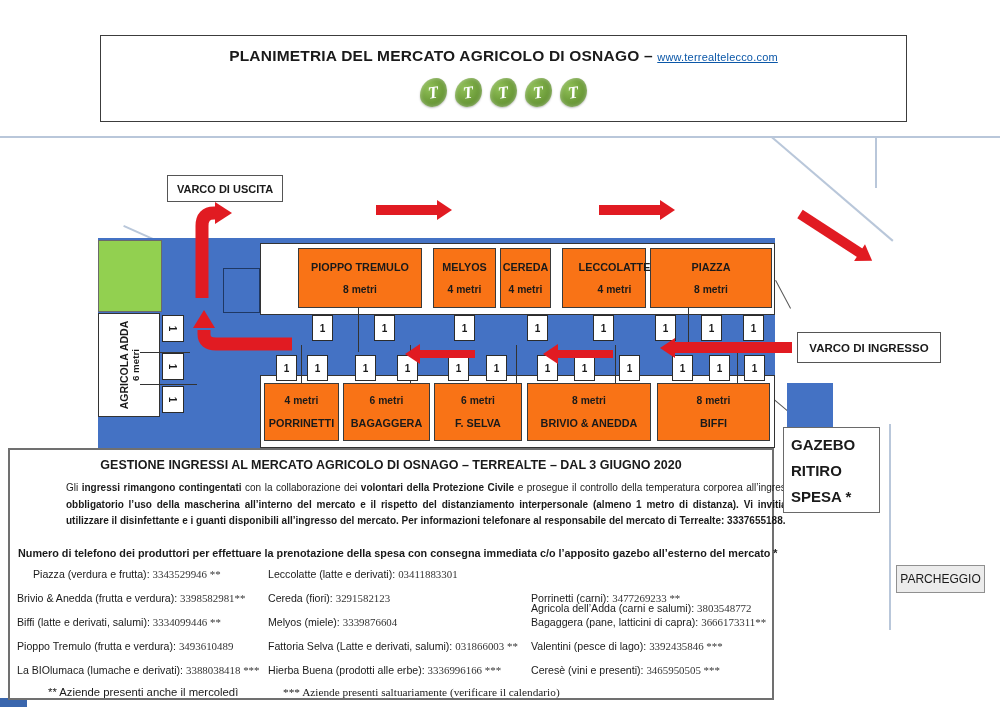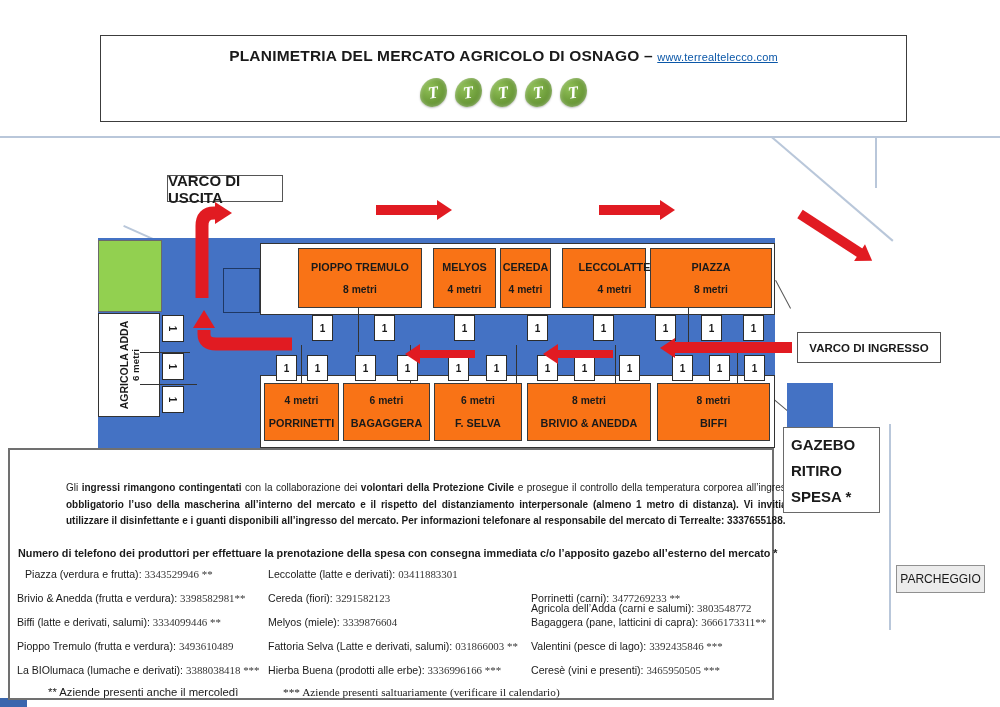--- a/index.html
+++ b/index.html
@@ -49,21 +49,21 @@
   .agricola .rot .sz{font-weight:bold;font-size:9.8px;display:block;}
   .spot{position:absolute;width:21px;height:26px;background:#fff;border:1px solid #2b2b2b;
         box-sizing:border-box;display:flex;align-items:center;justify-content:center;
         font-weight:bold;font-size:10px;z-index:4;}
   .spot.side{width:22px;height:27px;}
   .spot.side span{transform:rotate(90deg);display:block;}
   .leader{position:absolute;background:#333;z-index:2;}
   
   .gate{position:absolute;background:#fff;border:1.5px solid #555;box-sizing:border-box;
         display:flex;align-items:center;justify-content:center;font-weight:bold;z-index:7;}
-  .gate.exit{left:167px;top:175px;width:116px;height:27px;font-size:15px;}
+  .gate.exit{left:167px;top:175px;width:116px;height:27px;font-size:11px;}
   .gate.entry{left:797px;top:332px;width:144px;height:31px;font-size:11.5px;}
   .gazebo-square{position:absolute;left:787px;top:383px;width:46px;height:46px;background:var(--blue);z-index:1;}
   .gazebo-box{position:absolute;left:783px;top:427px;width:97px;height:86px;background:#fff;
               border:1.5px solid #6a6a6a;box-sizing:border-box;padding:4px 0 0 7px;
               font-weight:bold;font-size:15px;line-height:1.72;z-index:7;}
   .parking{position:absolute;left:896px;top:565px;width:89px;height:28px;background:#ececec;
            border:1px solid #909090;box-sizing:border-box;display:flex;align-items:center;
            justify-content:center;font-size:12px;z-index:7;}
   .corner-blue{position:absolute;left:0;top:698px;width:27px;height:9px;background:#3a66ad;}
   
@@ -308,25 +308,26 @@
   <div class="arr l" style="left:543px;top:345px;width:70px;height:18px;">
       <div class="bd"></div>
       <div class="hd"></div>
     </div>
   <svg class="asvg" style="left:190px;top:310px;" width="102" height="42" viewBox="0 0 102 42">
     <path d="M102 34 H26 Q14 34 14 24 V20" fill="none" stroke="#e11b22" stroke-width="13"></path>
     <polygon points="14,0 3,18 25,18" fill="#e11b22"></polygon>
   </svg>
 
   <div class="info-box">
+    <div class="info-title">GESTIONE INGRESSI AL MERCATO AGRICOLO DI OSNAGO – TERREALTE – DAL 3 GIUGNO 2020</div>
     <div class="info-p1">Gli <b>ingressi rimangono contingentati</b> con la collaborazione dei <b>volontari della Protezione Civile</b> e prosegue il controllo della temperatura corporea all’ingresso. <b>E’ obbligatorio l’uso della mascherina all’interno del mercato e il rispetto del distanziamento interpersonale (almeno 1 metro di distanza). Vi invitiamo a utilizzare il disinfettante e i guanti disponibili all’ingresso del mercato. Per informazioni telefonare al responsabile del mercato di Terrealte: 3337655188.</b></div>
     <div class="info-p2">Numero di telefono dei produttori per effettuare la prenotazione della spesa con consegna immediata c/o l’apposito gazebo all’esterno del mercato *</div>
     <div class="prod-rows">
         <div class="prod-row">
-          <span class="pcell" style="left: 15px;"><span class="plabel">Piazza (verdura e frutta): </span><span class="pphone">3343529946 **</span></span>
+          <span class="pcell" style="left: 23px;"><span class="plabel">Piazza (verdura e frutta): </span><span class="pphone">3343529946 **</span></span>
           <span class="pcell" style="left: 258px;"><span class="plabel">Leccolatte (latte e derivati): </span><span class="pphone">03411883301</span></span>
           <span class="pcell" style="left: 521px; margin-top: 34px;"><span class="plabel">Agricola dell’Adda (carni e salumi): </span><span class="pphone">3803548772</span></span>
         </div>
         <div class="prod-row">
           <span class="pcell" style="left: 7px;"><span class="plabel">Brivio &amp; Anedda (frutta e verdura): </span><span class="pphone">3398582981**</span></span>
           <span class="pcell" style="left: 258px;"><span class="plabel">Cereda (fiori): </span><span class="pphone">3291582123</span></span>
           <span class="pcell" style="left: 521px;"><span class="plabel">Porrinetti (carni): </span><span class="pphone">3477269233 **</span></span>
         </div>
         <div class="prod-row">
           <span class="pcell" style="left: 7px;"><span class="plabel">Biffi (latte e derivati, salumi): </span><span class="pphone">3334099446 **</span></span>

